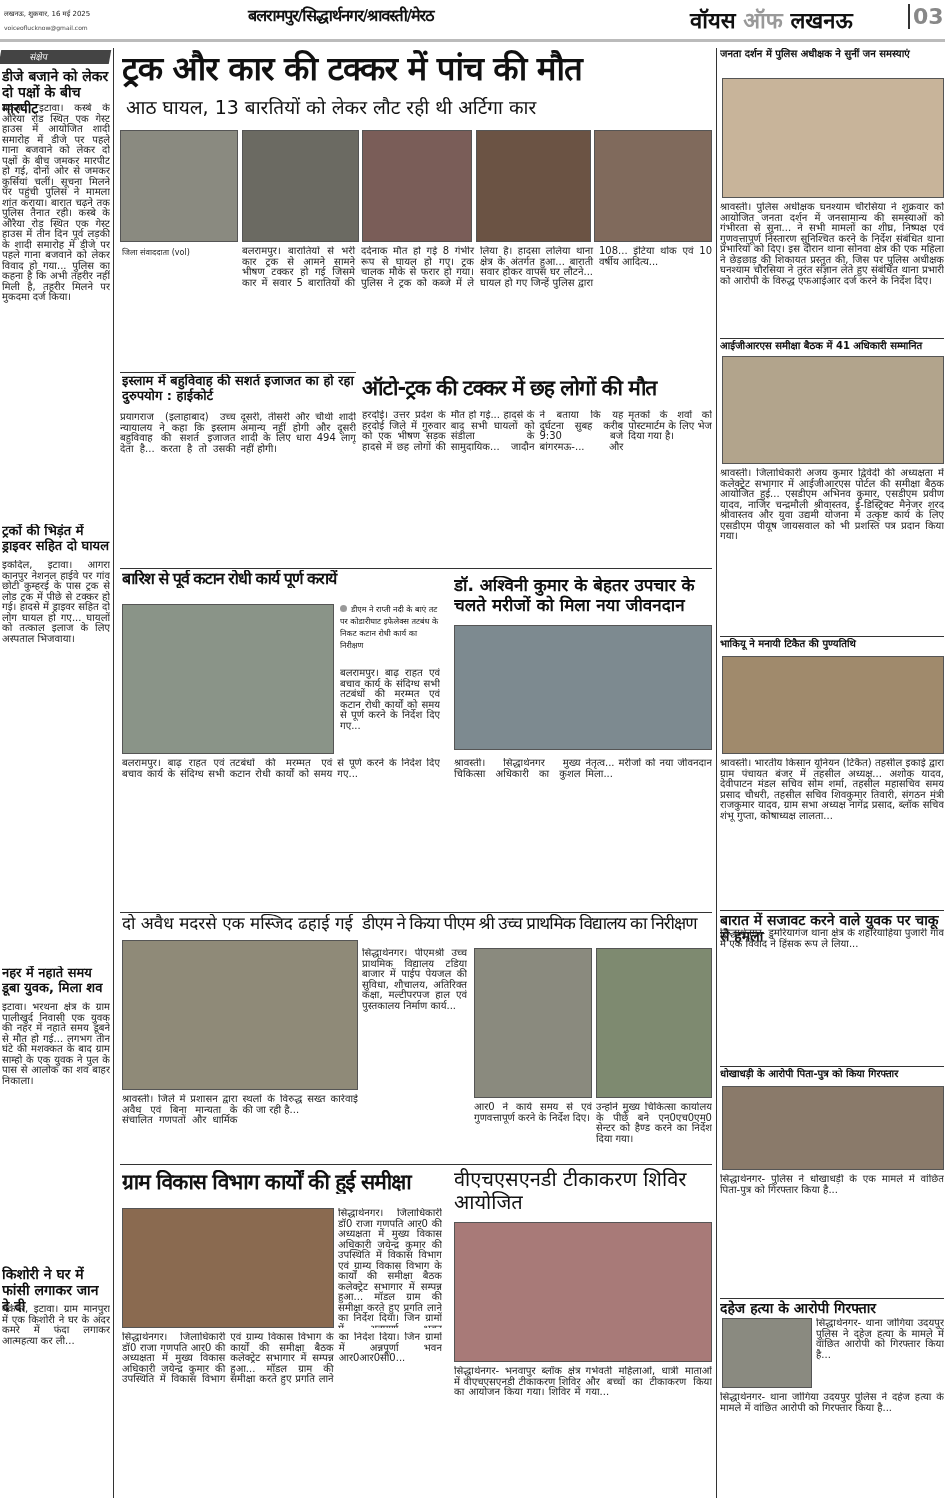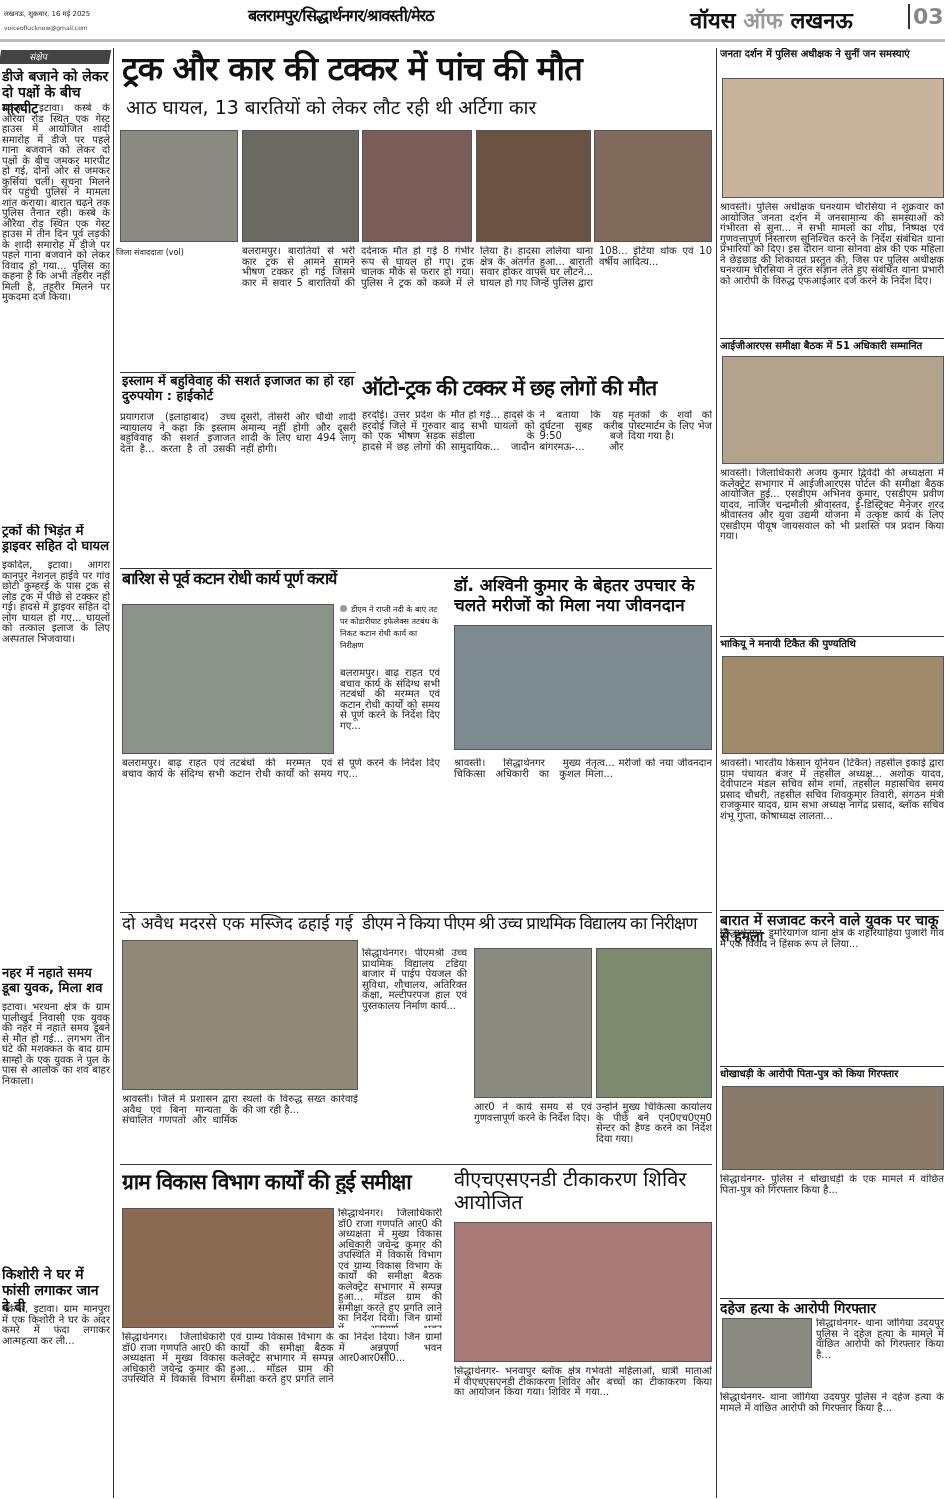--- a/index.html
+++ b/index.html
@@ -46,33 +46,33 @@
 
 <div class="abs hd" style="left:2px;top:966px;width:108px;font-size:13px">नहर में नहाते समय डूबा युवक, मिला शव</div>
 <div class="abs col" style="left:2px;top:1002px;width:108px;height:258px">इटावा। भरथना क्षेत्र के ग्राम पालीखुर्द निवासी एक युवक की नहर में नहाते समय डूबने से मौत हो गई... लगभग तीन घंटे की मशक्कत के बाद ग्राम साम्हो के एक युवक ने पुल के पास से आलोक का शव बाहर निकाला।</div>
 
 <div class="abs hd" style="left:2px;top:1266px;width:108px;font-size:14px">किशोरी ने घर में फांसी लगाकर जान दे दी</div>
 <div class="abs col" style="left:2px;top:1304px;width:108px;height:194px">बकेवर, इटावा। ग्राम मानपुरा में एक किशोरी ने घर के अंदर कमरे में फंदा लगाकर आत्महत्या कर ली...</div>
 
 <div class="abs hd" style="left:122px;top:50px;width:590px;font-size:33px;letter-spacing:-1px">ट्रक और कार की टक्कर में पांच की मौत</div>
 <div class="abs hd" style="left:126px;top:97px;width:590px;font-size:19px;font-weight:normal">आठ घायल, 13 बारतियों को लेकर लौट रही थी अर्टिगा कार</div>
 <div class="abs photo" style="left:120px;top:130px;width:118px;height:112px;background:#8a8a80"></div>
-<div class="abs caption" style="left:116px;top:246px;width:118px">जिला संवाददाता (vol)</div>
+<div class="abs caption" style="left:122px;top:246px;width:118px">जिला संवाददाता (vol)</div>
 <div class="abs photo" style="left:242px;top:130px;width:117px;height:112px;background:#6b6a62"></div>
 <div class="abs photo" style="left:362px;top:130px;width:110px;height:112px;background:#7a5d58"></div>
 <div class="abs photo" style="left:476px;top:130px;width:115px;height:112px;background:#6b5344"></div>
 <div class="abs photo" style="left:594px;top:130px;width:118px;height:112px;background:#806a5c"></div>
 <div class="abs col" style="left:242px;top:246px;width:470px;height:120px;column-count:4;column-gap:6px">बलरामपुर। बारातियों से भरी कार ट्रक से आमने सामने भीषण टक्कर हो गई जिसमे कार में सवार 5 बारातियों की दर्दनाक मौत हो गई 8 गंभीर रूप से घायल हो गए। ट्रक चालक मौके से फरार हो गया। पुलिस ने ट्रक को कब्जे में ले लिया है। हादसा ललिया थाना क्षेत्र के अंतर्गत हुआ... बाराती सवार होकर वापस घर लौटने... घायल हो गए जिन्हें पुलिस द्वारा 108... इंटिया थोक एवं 10 वर्षीय आदित्य...</div>
 
 <div class="abs hrule" style="left:120px;top:372px;width:236px"></div>
 <div class="abs hd" style="left:122px;top:374px;width:236px;font-size:13px">इस्लाम में बहुविवाह की सशर्त इजाजत का हो रहा दुरुपयोग : हाईकोर्ट</div>
 <div class="abs col" style="left:120px;top:412px;width:236px;height:150px;column-count:2;column-gap:5px">प्रयागराज (इलाहाबाद) उच्च न्यायालय ने कहा कि इस्लाम बहुविवाह की सशर्त इजाजत देता है... करता है तो उसकी दूसरी, तीसरी और चौथी शादी अमान्य नहीं होगी और दूसरी शादी के लिए धारा 494 लागू नहीं होगी।</div>
 
 <div class="abs hd" style="left:362px;top:376px;width:350px;font-size:21px;letter-spacing:-1px">ऑटो-ट्रक की टक्कर में छह लोगों की मौत</div>
-<div class="abs col" style="left:362px;top:410px;width:350px;height:152px;column-count:4;column-gap:5px">हरदोई। उत्तर प्रदेश के हरदोई जिले में गुरुवार को एक भीषण सड़क हादसे में छह लोगों की मौत हो गई... हादसे के बाद सभी घायलों को संडीला के सामुदायिक... जादौन ने बताया कि यह दुर्घटना सुबह करीब 9:50 बजे बांगरमऊ-... और मृतकों के शवों को पोस्टमार्टम के लिए भेज दिया गया है।</div>
+<div class="abs col" style="left:362px;top:410px;width:350px;height:152px;column-count:4;column-gap:5px">हरदोई। उत्तर प्रदेश के हरदोई जिले में गुरुवार को एक भीषण सड़क हादसे में छह लोगों की मौत हो गई... हादसे के बाद सभी घायलों को संडीला के सामुदायिक... जादौन ने बताया कि यह दुर्घटना सुबह करीब 9:30 बजे बांगरमऊ-... और मृतकों के शवों को पोस्टमार्टम के लिए भेज दिया गया है।</div>
 
 <div class="abs hrule" style="left:120px;top:568px;width:592px"></div>
 <div class="abs hd" style="left:122px;top:570px;width:330px;font-size:16px;letter-spacing:-1px">बारिश से पूर्व कटान रोधी कार्य पूर्ण करायें</div>
 <div class="abs photo" style="left:122px;top:604px;width:212px;height:150px;background:#8a9488"></div>
 <div class="abs" style="left:340px;top:604px;width:100px;font-size:8px;line-height:12px"><span class="bullet"></span><span>डीएम ने राप्ती नदी के बाएं तट पर कोडारीघाट इफेलेक्स तटबंध के निकट कटान रोधी कार्य का निरीक्षण</span></div>
 <div class="abs col" style="left:340px;top:668px;width:100px;height:86px">बलरामपुर। बाढ़ राहत एवं बचाव कार्य के संदिग्ध सभी तटबंधों की मरम्मत एवं कटान रोधी कार्यों को समय से पूर्ण करने के निर्देश दिए गए...</div>
 <div class="abs col" style="left:122px;top:758px;width:318px;height:150px;column-count:3;column-gap:5px">बलरामपुर। बाढ़ राहत एवं बचाव कार्य के संदिग्ध सभी तटबंधों की मरम्मत एवं कटान रोधी कार्यों को समय से पूर्ण करने के निर्देश दिए गए...</div>
 
 <div class="abs hd" style="left:454px;top:576px;width:258px;font-size:17px;font-weight:bold">डॉ. अश्विनी कुमार के बेहतर उपचार के चलते मरीजों को मिला नया जीवनदान</div>
 <div class="abs photo" style="left:454px;top:625px;width:258px;height:125px;background:#7d8a90"></div>
@@ -99,21 +99,21 @@
 <div class="abs hd" style="left:454px;top:1168px;width:258px;font-size:20px;font-weight:normal">वीएचएसएनडी टीकाकरण शिविर आयोजित</div>
 <div class="abs photo" style="left:454px;top:1222px;width:258px;height:140px;background:#a87a78"></div>
 <div class="abs col" style="left:454px;top:1366px;width:258px;height:132px;column-count:2;column-gap:5px">सिद्धार्थनगर- भनवापुर ब्लॉक क्षेत्र में वीएचएसएनडी टीकाकरण शिविर का आयोजन किया गया। शिविर में गर्भवती महिलाओं, धात्री माताओं और बच्चों का टीकाकरण किया गया...</div>
 
 <div class="abs vrule" style="left:716px;top:48px;height:1450px"></div>
 <div class="abs hd" style="left:720px;top:48px;width:224px;font-size:10px">जनता दर्शन में पुलिस अधीक्षक ने सुनीं जन समस्याएं</div>
 <div class="abs photo" style="left:722px;top:78px;width:222px;height:120px;background:#c8b49a"></div>
 <div class="abs col" style="left:720px;top:202px;width:224px;height:134px">श्रावस्ती। पुलिस अधीक्षक घनश्याम चौरसिया ने शुक्रवार को आयोजित जनता दर्शन में जनसामान्य की समस्याओं को गंभीरता से सुना... ने सभी मामलों का शीघ्र, निष्पक्ष एवं गुणवत्तापूर्ण निस्तारण सुनिश्चित करने के निर्देश संबंधित थाना प्रभारियों को दिए। इस दौरान थाना सोनवा क्षेत्र की एक महिला ने छेड़छाड़ की शिकायत प्रस्तुत की, जिस पर पुलिस अधीक्षक घनश्याम चौरसिया ने तुरंत संज्ञान लेते हुए संबंधित थाना प्रभारी को आरोपी के विरुद्ध एफआईआर दर्ज करने के निर्देश दिए।</div>
 
 <div class="abs hrule" style="left:720px;top:338px;width:224px"></div>
-<div class="abs hd" style="left:720px;top:340px;width:224px;font-size:10px">आईजीआरएस समीक्षा बैठक में 51 अधिकारी सम्मानित</div>
+<div class="abs hd" style="left:720px;top:340px;width:224px;font-size:10px">आईजीआरएस समीक्षा बैठक में 41 अधिकारी सम्मानित</div>
 <div class="abs photo" style="left:722px;top:356px;width:222px;height:108px;background:#b2a48c"></div>
 <div class="abs col" style="left:720px;top:468px;width:224px;height:164px">श्रावस्ती। जिलाधिकारी अजय कुमार द्विवेदी की अध्यक्षता में कलेक्ट्रेट सभागार में आईजीआरएस पोर्टल की समीक्षा बैठक आयोजित हुई... एसडीएम अभिनव कुमार, एसडीएम प्रवीण यादव, नाजिर चन्द्रमौली श्रीवास्तव, ई-डिस्ट्रिक्ट मैनेजर शरद श्रीवास्तव और युवा उद्यमी योजना में उत्कृष्ट कार्य के लिए एसडीएम पीयूष जायसवाल को भी प्रशस्ति पत्र प्रदान किया गया।</div>
 
 <div class="abs hrule" style="left:720px;top:636px;width:224px"></div>
 <div class="abs hd" style="left:720px;top:638px;width:224px;font-size:10px">भाकियू ने मनायी टिकैत की पुण्यतिथि</div>
 <div class="abs photo" style="left:722px;top:656px;width:222px;height:98px;background:#a08a6c"></div>
 <div class="abs col" style="left:720px;top:758px;width:224px;height:150px">श्रावस्ती। भारतीय किसान यूनियन (टिकैत) तहसील इकाई द्वारा ग्राम पंचायत बंजर में तहसील अध्यक्ष... अशोक यादव, देवीपाटन मंडल सचिव सोम शर्मा, तहसील महासचिव समय प्रसाद चौधरी, तहसील सचिव शिवकुमार तिवारी, संगठन मंत्री राजकुमार यादव, ग्राम सभा अध्यक्ष नागेंद्र प्रसाद, ब्लॉक सचिव शंभू गुप्ता, कोषाध्यक्ष लालता...</div>
 
 <div class="abs hrule" style="left:720px;top:910px;width:224px"></div>
 <div class="abs hd" style="left:720px;top:912px;width:224px;font-size:14px">बारात में सजावट करने वाले युवक पर चाकू से हमला</div>

